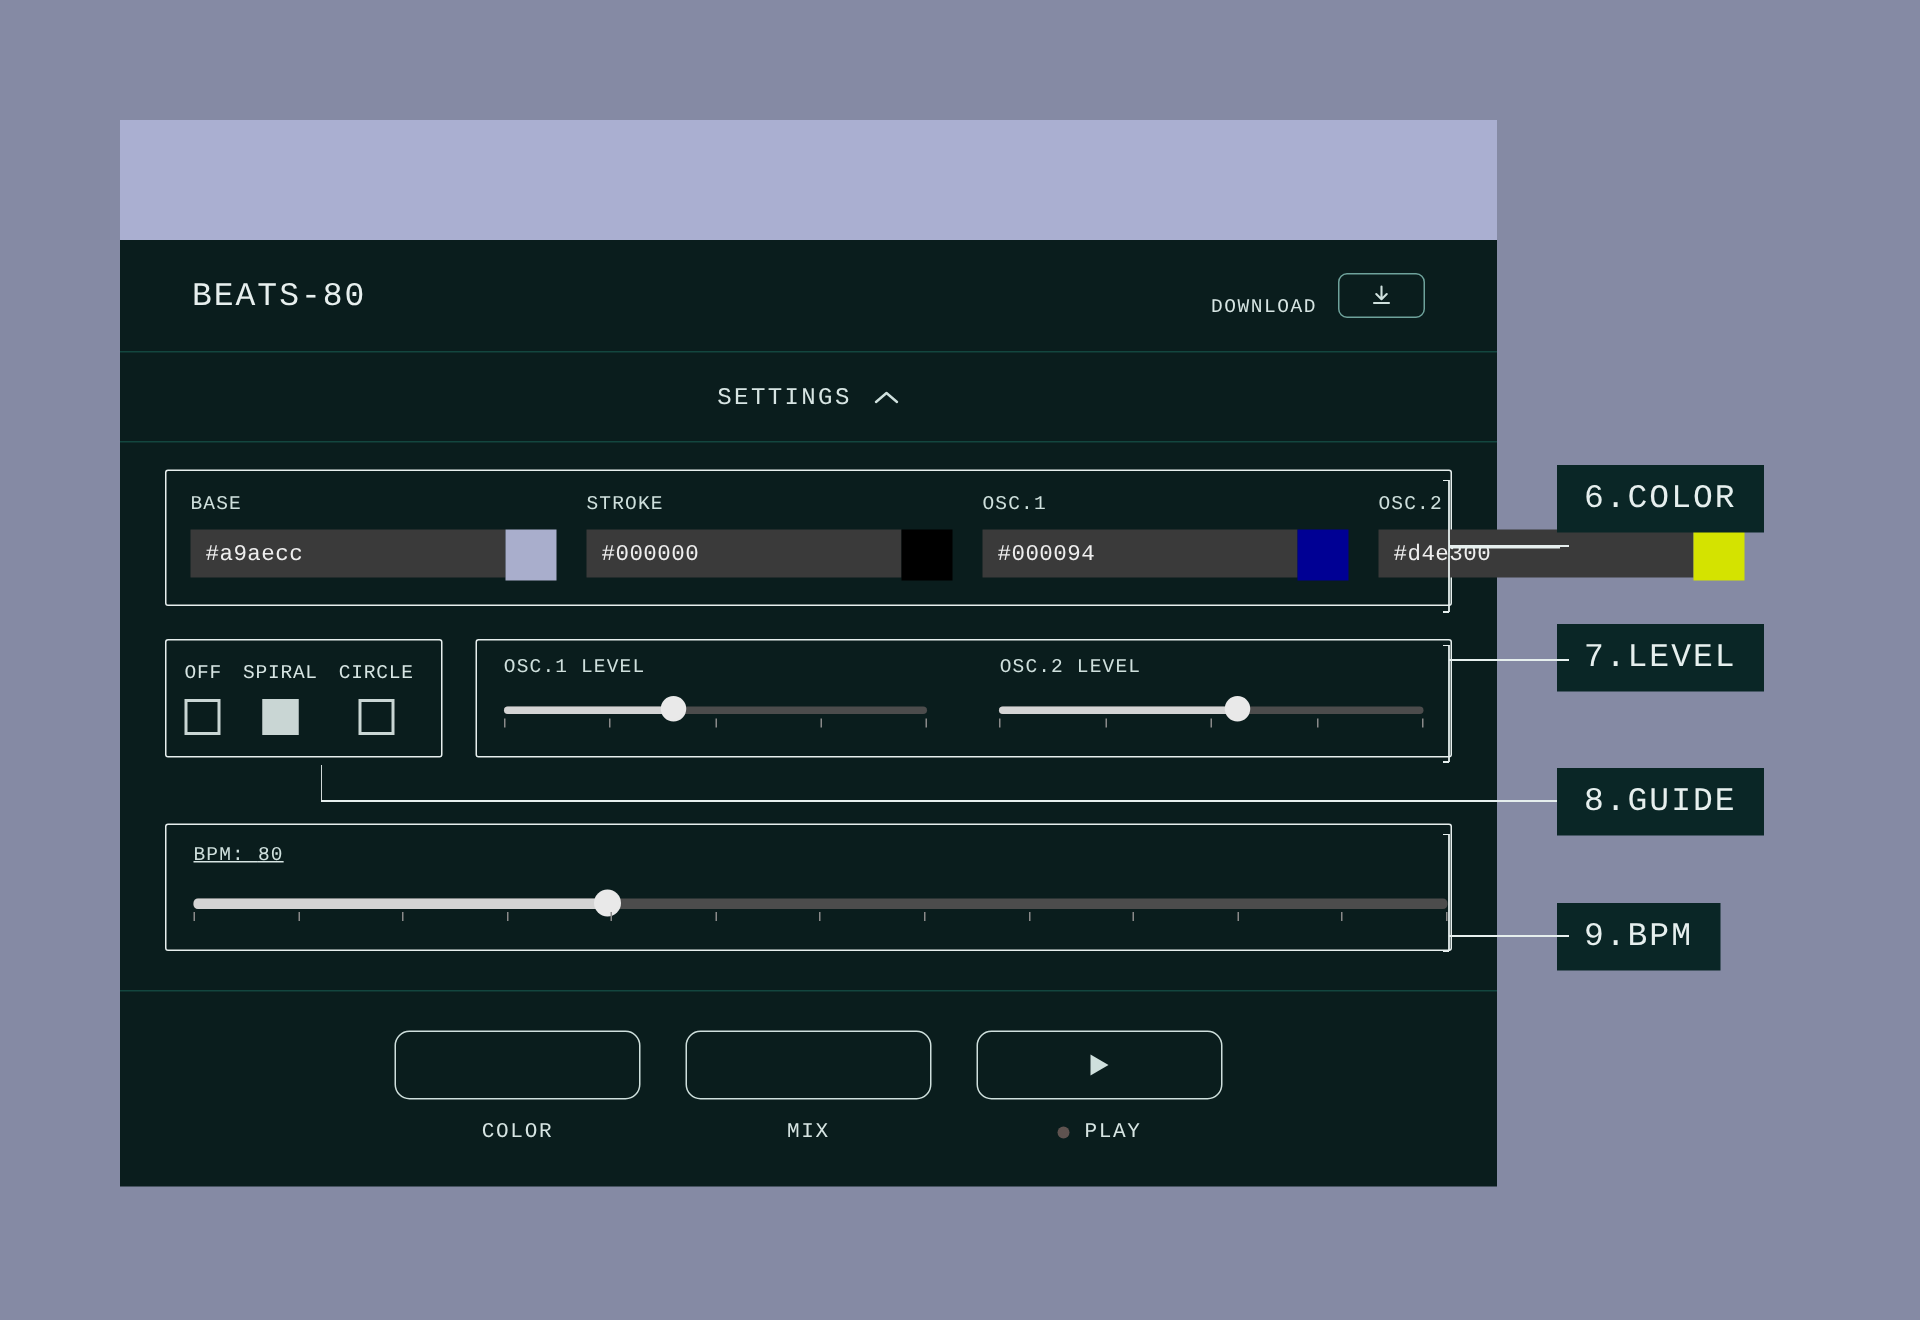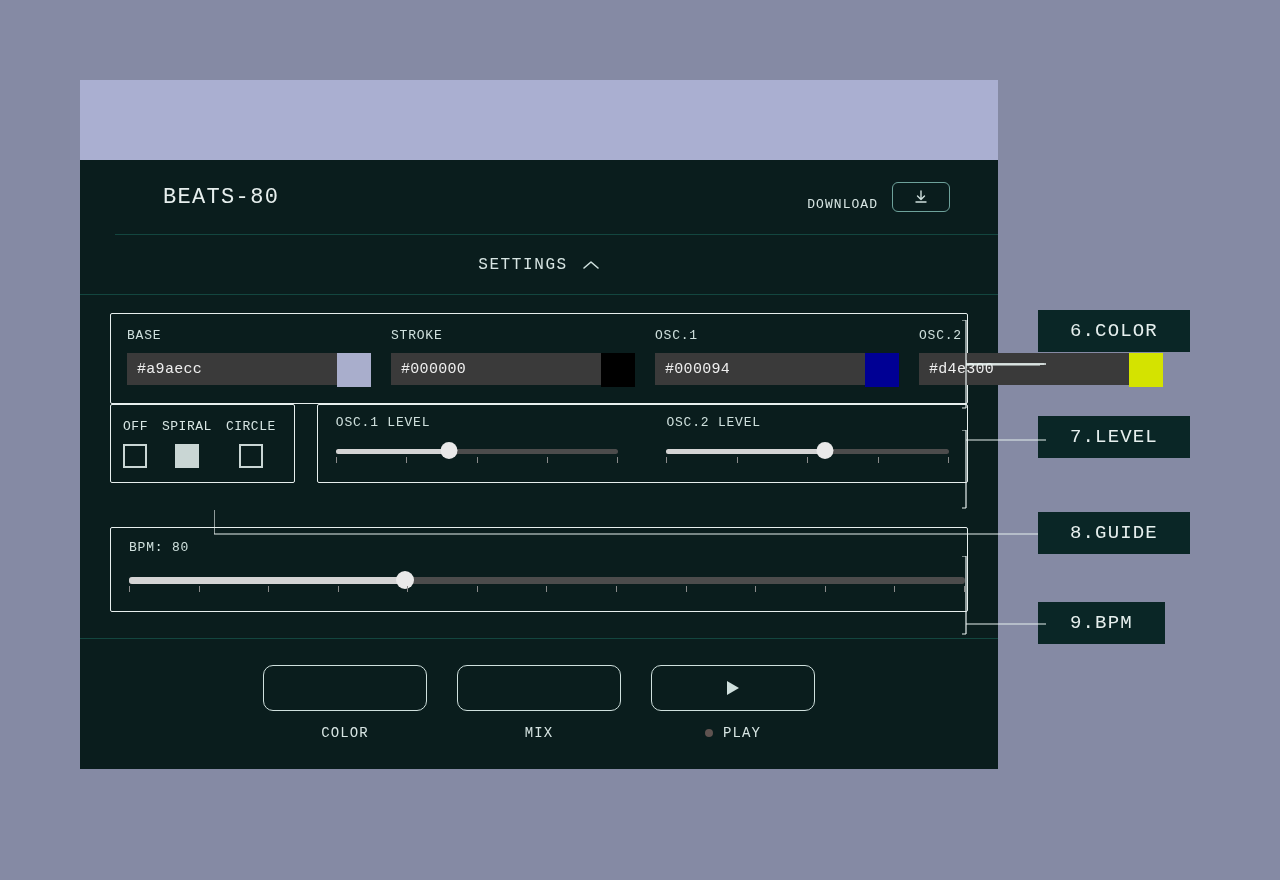--- a/index.html
+++ b/index.html
@@ -9,39 +9,40 @@
   width:1280px;height:880px;overflow:hidden;position:relative;
   color:#d7e5e3;font-size:14px;letter-spacing:.02em;
 }
 .panel{
   position:absolute;left:80px;top:80px;width:918px;
   background:#0a1d1d;
 }
 .viz-strip{height:80px;background:#aaafd1}
 .titlebar{
   display:flex;align-items:center;justify-content:space-between;
-  padding:22px 48px 22px 48px;border-bottom:1px solid #13463f;margin-left:35px;
+  padding:22px 48px 22px 48px;border-bottom:1px solid #13463f;
 }
 .title{font-size:22px;letter-spacing:.06em;color:#e7efee}
 .download-wrap{display:flex;align-items:flex-end;gap:14px}
 .download-label{font-size:13px;letter-spacing:.08em}
 .download-btn{
   width:58px;height:30px;border:1px solid #6ea29b;border-radius:6px;
   background:transparent;display:flex;align-items:center;justify-content:center;
   cursor:pointer;
 }
 .settings-hdr{
   height:60px;display:flex;align-items:center;justify-content:center;gap:14px;
   border-bottom:1px solid #13463f;cursor:pointer;
 }
 .settings-hdr span{font-size:16px;letter-spacing:.1em}
 .chev{display:inline-block;}
 .content{padding:18px 30px 6px 30px}
 .group{
   border:1px solid #e7efee;border-radius:2px;padding:14px 16px 18px 16px;
+  margin-bottom:22px;
 }
 .row{display:flex;gap:20px}
 .color-col{display:flex;flex-direction:column;gap:10px;flex:1}
 .color-col-first{flex:1.05}
 .lbl{font-size:13px;color:#cfe0dd;letter-spacing:.06em}
 .color-field{display:flex;height:32px}
 .color-text{
   flex:1;background:#3a3a3a;color:#eee;font-family:inherit;font-size:15px;
   border:none;padding:0 10px;letter-spacing:.02em;
 }
@@ -71,36 +72,36 @@
 }
 .thumb{
   position:absolute;top:0;width:17px;height:17px;border-radius:50%;
   background:#e9e9e9;transform:translateX(-50%);cursor:grab;
 }
 .ticks{
   position:absolute;left:0;right:0;top:15px;display:flex;justify-content:space-between;
 }
 .tick{width:1px;height:6px;background:#8a8a8a}
 .bpm-group{
-  border:1px solid #e7efee;border-radius:2px;padding:12px 2px 22px 18px;margin-bottom:0;
+  border:1px solid #e7efee;border-radius:2px;padding:12px 2px 22px 18px;margin-bottom:0;text-decoration:underline;
 }
 .bpm-slider .track,.bpm-slider .track-fill{height:7px;top:6px}
 .bpm-slider .thumb{width:18px;height:18px}
 .footer{border-top:1px solid #13463f;margin-top:20px;padding:26px 0 28px 0}
 .actions{display:flex;justify-content:center;gap:30px}
 .act-col{display:flex;flex-direction:column;align-items:center;gap:14px}
 .act-btn{
   width:164px;height:46px;border:1.5px solid #cfe0dd;border-radius:10px;
   background:transparent;cursor:pointer;display:flex;align-items:center;justify-content:center;
 }
 .act-lbl{font-size:14px;letter-spacing:.08em;display:flex;align-items:center;gap:10px}
 .dot{width:8px;height:8px;border-radius:50%;background:#5f5350}
 .annot{
-  position:absolute;background:#0a2626;color:#e6efee;font-size:19px;
-  padding:10px 32px;letter-spacing:.06em;white-space:nowrap;
+  position:absolute;background:#0a2626;color:#e6efee;font-size:22px;
+  padding:10px 18px;letter-spacing:.06em;white-space:nowrap;
 }
 .conn{position:absolute;stroke:#e6efee;stroke-width:1.2;fill:none}
 </style>
 </head>
 <body>
 
 <div class="panel">
   <div class="viz-strip"></div>
 
   <div class="titlebar">

